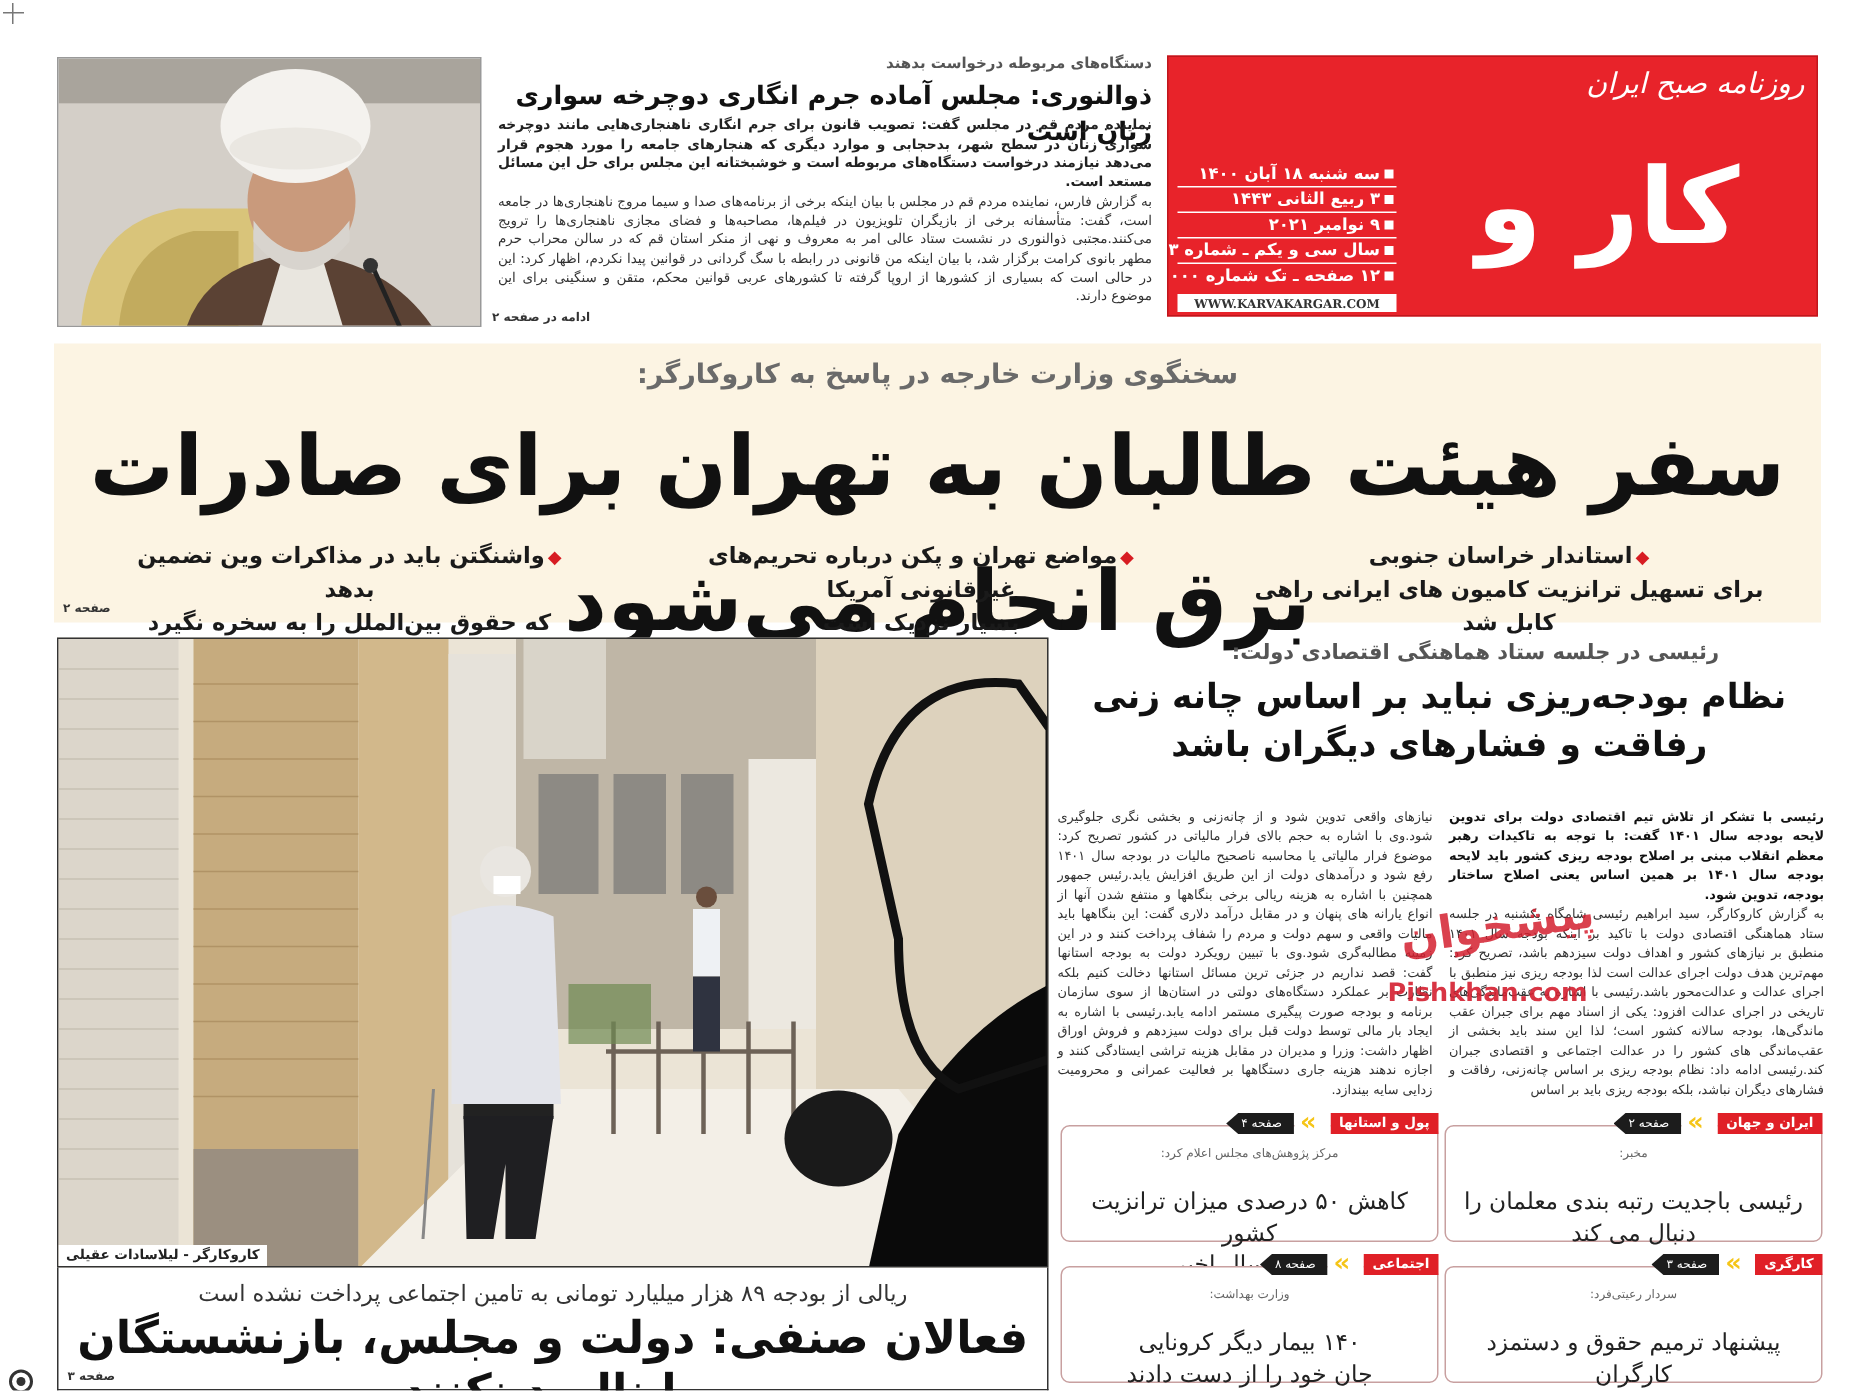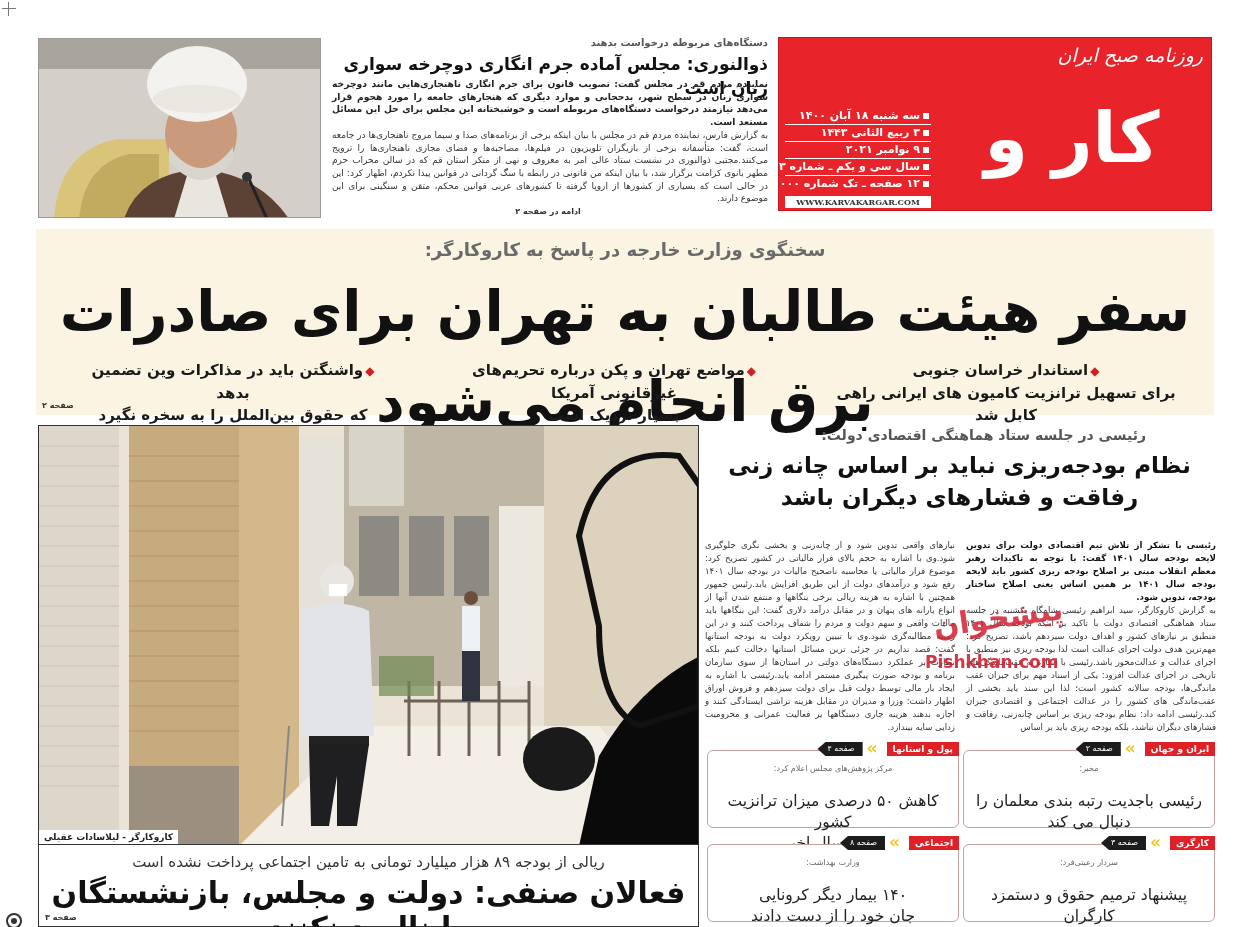--- a/index.html
+++ b/index.html
@@ -25,21 +25,21 @@
   .mast-info-row .sq { display: inline-block; width: 6px; height: 6px; background: #fff; margin-left: 3px; vertical-align: middle; }
   .mast-url { position: absolute; left: 6px; top: 158px; width: 146px; height: 12px; background: #fff; color: #333; font-family: "DejaVu Serif", serif; font-size: 8px; font-weight: bold; text-align: center; line-height: 12px; }
 
   
   .top-photo { left: 38px; top: 38px; width: 283px; height: 180px; border: 1px solid #999; overflow: hidden; background: linear-gradient(180deg, #bdb9b2 0%, #d8d3cc 45%, #cfcac3 100%); }
   .top-story { left: 328px; top: 37px; width: 440px; height: 180px; }
   .ts-kicker { text-align: right; font-size: 10px; color: #555; font-weight: bold; height: 15px; }
   .ts-headline { text-align: right; font-size: 17px; font-weight: bold; color: #111; height: 26px; line-height: 24px; }
   .ts-lead { text-align: justify; text-align-last: right; font-size: 9.2px; line-height: 12.7px; font-weight: bold; color: #222; padding-left: 4px; }
   .ts-body { text-align: justify; text-align-last: right; font-size: 9px; line-height: 12.7px; color: #333; padding-left: 4px; }
-  .ts-cont { text-align: center; font-size: 8px; font-weight: bold; color: #333; margin-top: 2px; }
+  .ts-cont { text-align: left; font-size: 8px; font-weight: bold; color: #333; margin-top: 2px; }
 
   
   .banner { left: 36px; top: 229px; width: 1178px; height: 186px; background: #fcf4e3; }
   .banner-kicker { position: absolute; left: 0; right: 0; top: 10px; text-align: center; font-size: 18px; font-weight: bold; color: #6a6a6a; }
   .banner-headline { position: absolute; left: 0; right: 0; top: 38px; text-align: center; font-family: "DejaVu Sans", sans-serif; font-weight: bold; font-size: 56px; line-height: 90px; color: #111; letter-spacing: -1px; }
   .sub-heads { position: absolute; left: 0; right: 0; top: 130px; height: 48px; }
   .sub-head { position: absolute; top: 0; text-align: center; font-size: 15px; font-weight: bold; line-height: 22px; color: #1a1a1a; }
   .sub-head .dia { color: #d71c22; font-size: 12px; margin-left: 2px; }
   .banner-page { position: absolute; left: 6px; top: 172px; font-size: 8px; font-weight: bold; color: #333; }
 

